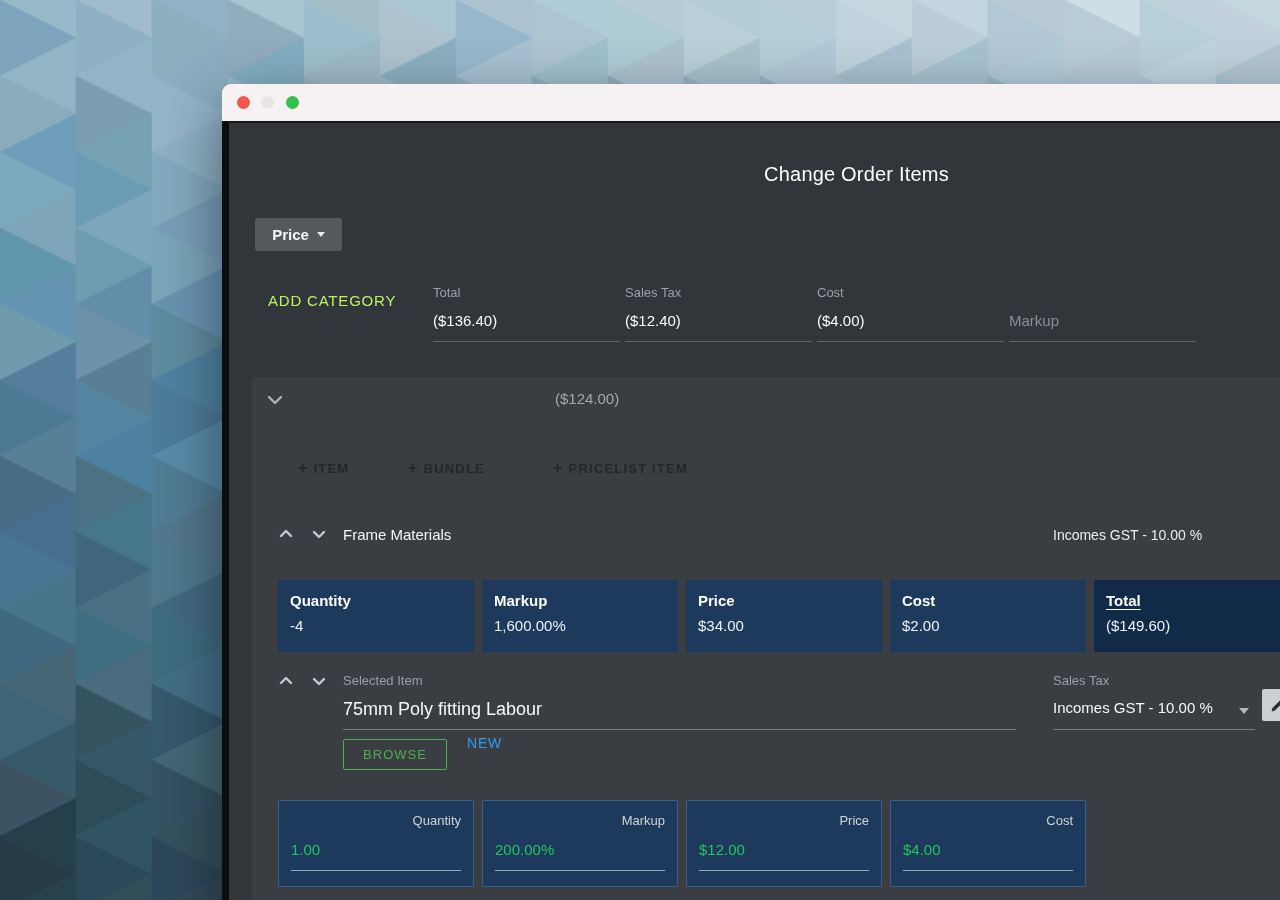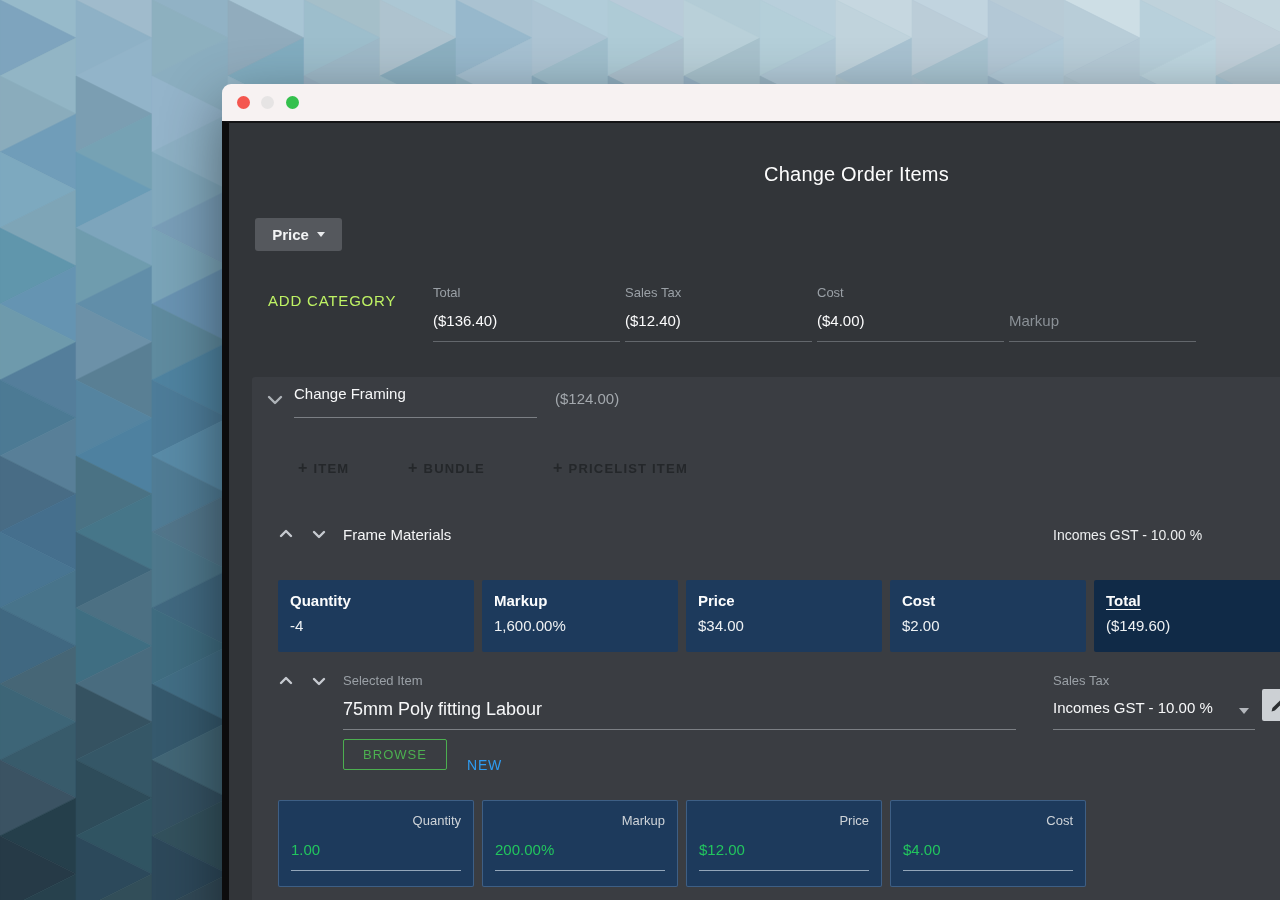--- a/index.html
+++ b/index.html
@@ -115,21 +115,21 @@
     display:flex; align-items:center; justify-content:center;
   }
 
   .browse-btn {
     position:absolute; left:91px; top:362px; width:104px; height:31px;
     background:none; border:1px solid var(--accent-green); border-radius:2px;
     color:var(--accent-green); font-size:13px; font-weight:500; letter-spacing:1px;
     font-family:inherit; cursor:pointer;
   }
   .new-btn {
-    position:absolute; left:207px; top:372px; height:31px; padding:0 8px;
+    position:absolute; left:207px; top:350px; height:31px; padding:0 8px;
     background:none; border:none; color:var(--accent-blue);
     font-size:14px; font-weight:500; letter-spacing:.8px;
     font-family:inherit; cursor:pointer;
   }
 
   .ibox {
     position:absolute; top:423px; width:196px; height:87px;
     background:var(--box-navy); border:1px solid rgba(125,165,210,.35); border-radius:2px;
   }
   .ibox .i-label { position:absolute; right:12px; top:12px; font-size:13px; color:#ced3d8; }
@@ -683,21 +683,20 @@
       <div class="sf-value"></div>
     </div>
 
     <div class="panel">
 
       <button class="icon-btn cat-chevron">
         <svg width="22" height="22" viewBox="0 0 22 22">
           <polyline points="5,8 11,14 17,8" fill="none" stroke="#aeb3b8" stroke-width="2.4" stroke-linecap="round" stroke-linejoin="round"></polyline>
         </svg>
       </button>
-      <div class="cat-name">Change Framing</div>
       <div class="cat-total">($124.00)</div>
 
       <button class="act-btn act1">
         <span class="plus">+</span>
         <span>ITEM</span>
       </button>
       <button class="act-btn act2">
         <span class="plus">+</span>
         <span>BUNDLE</span>
       </button>

